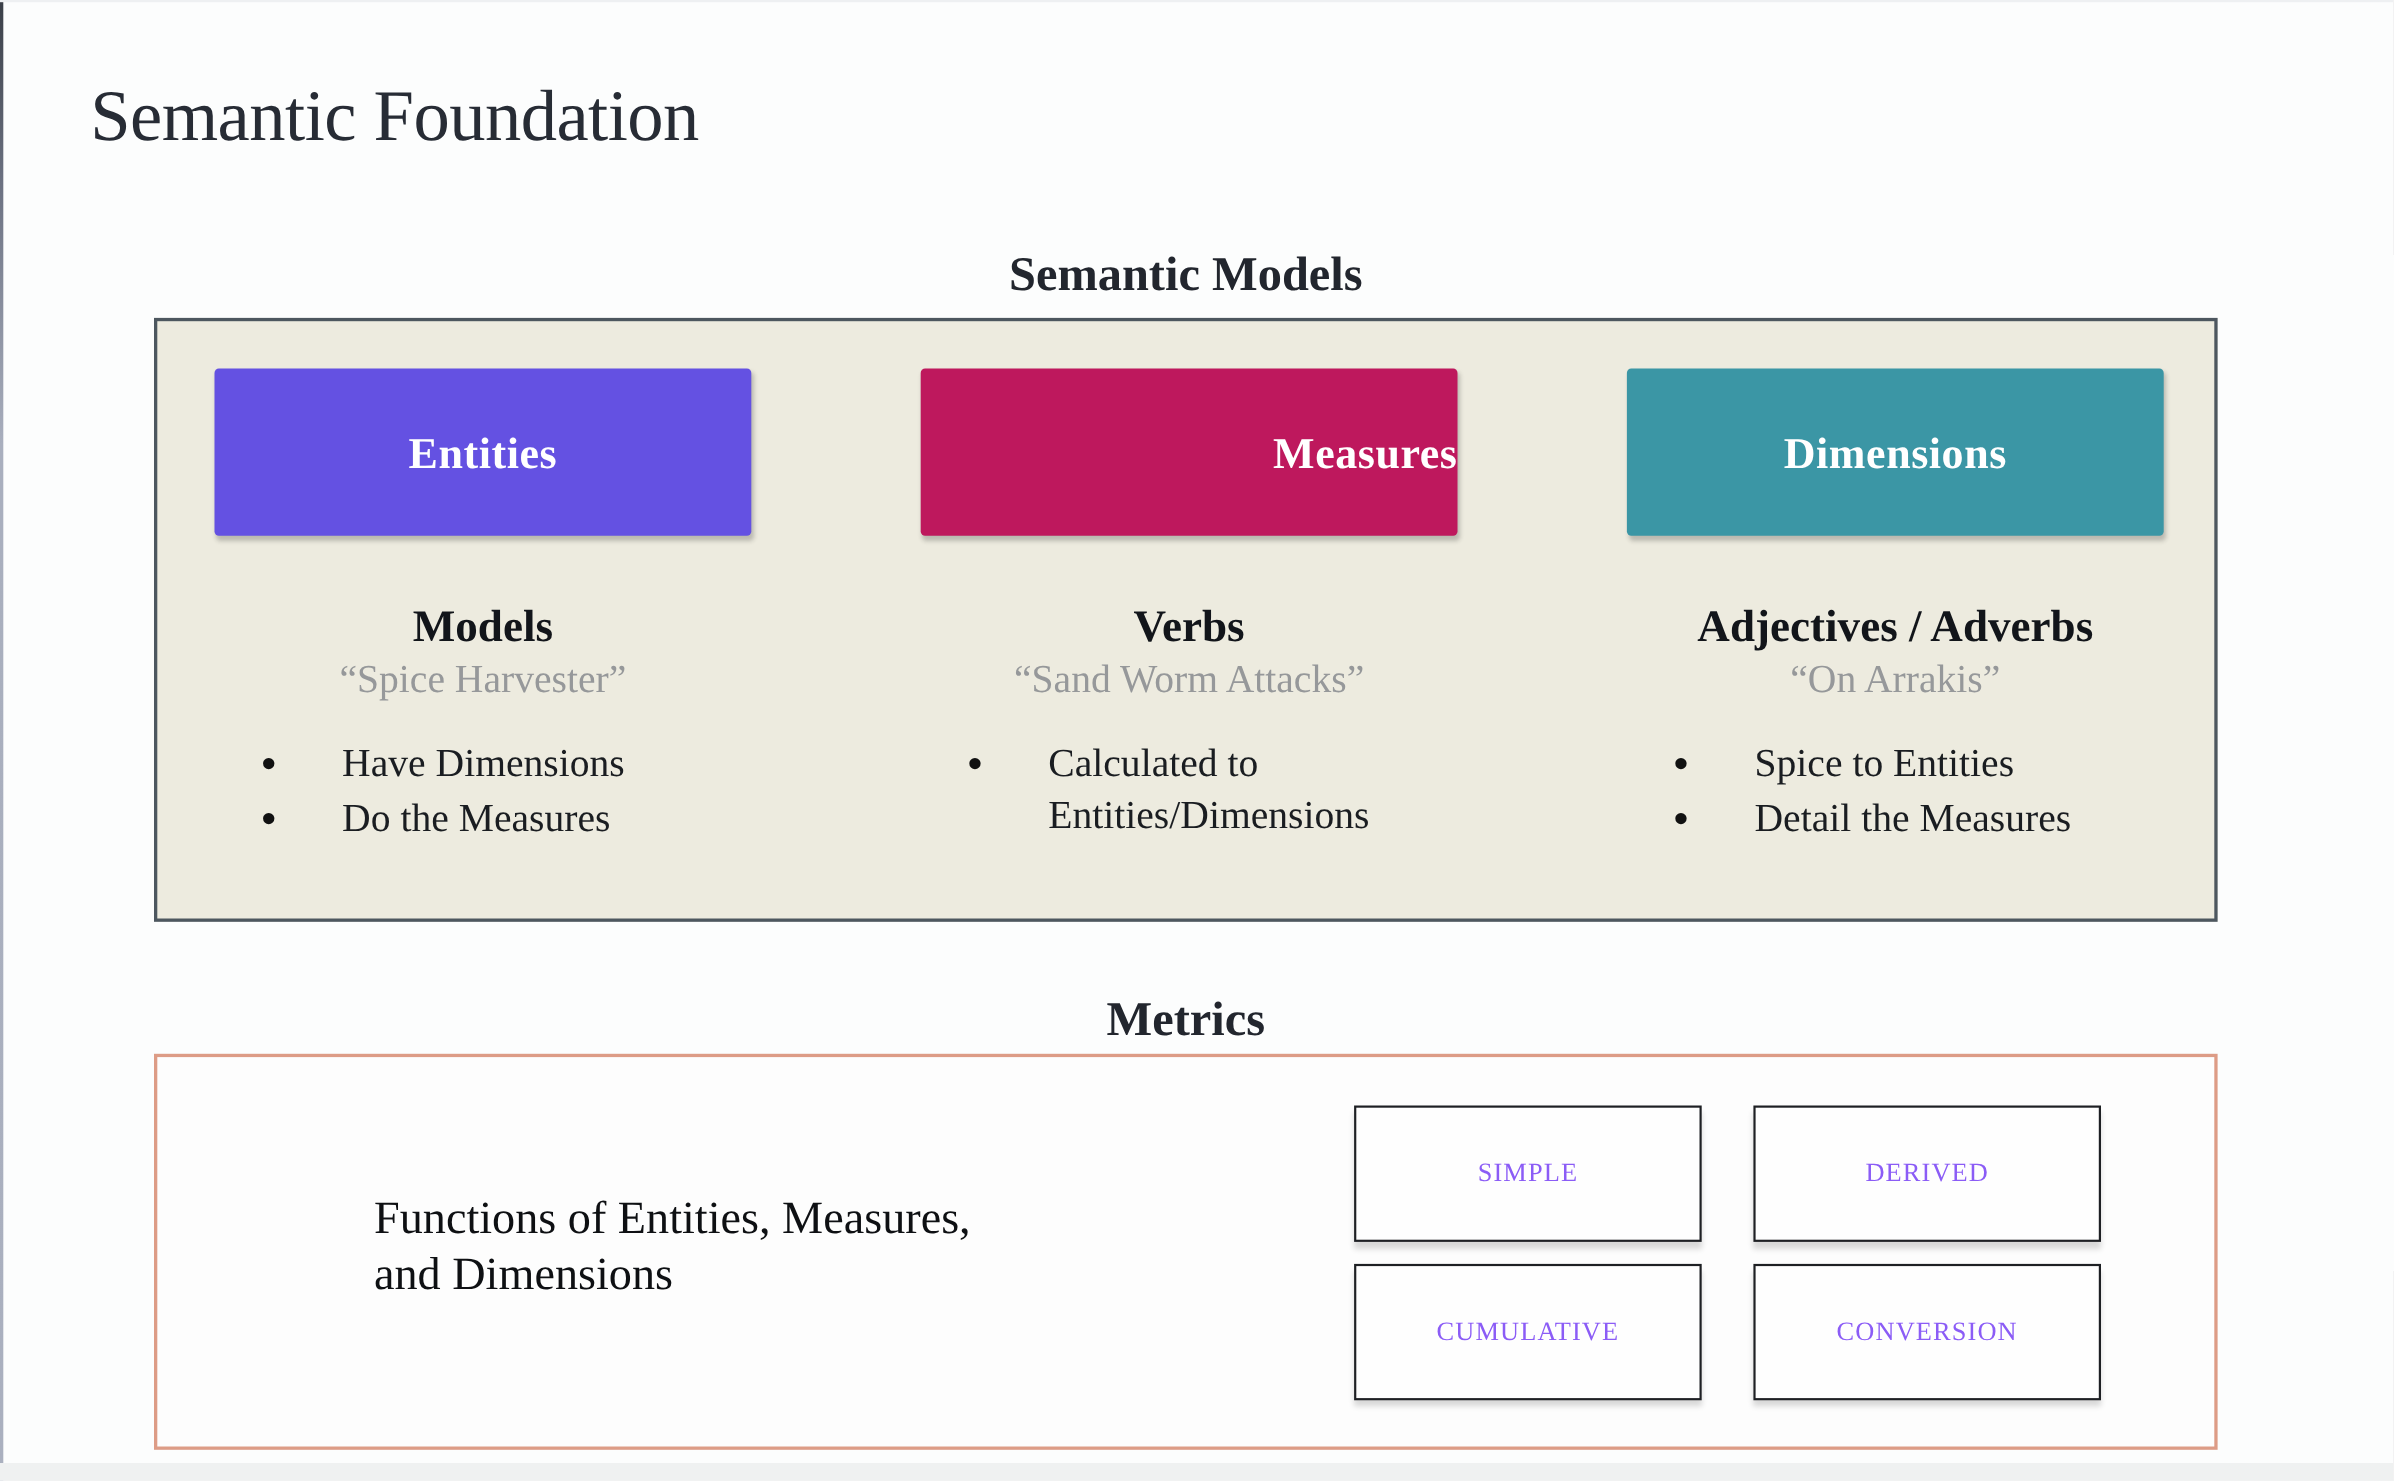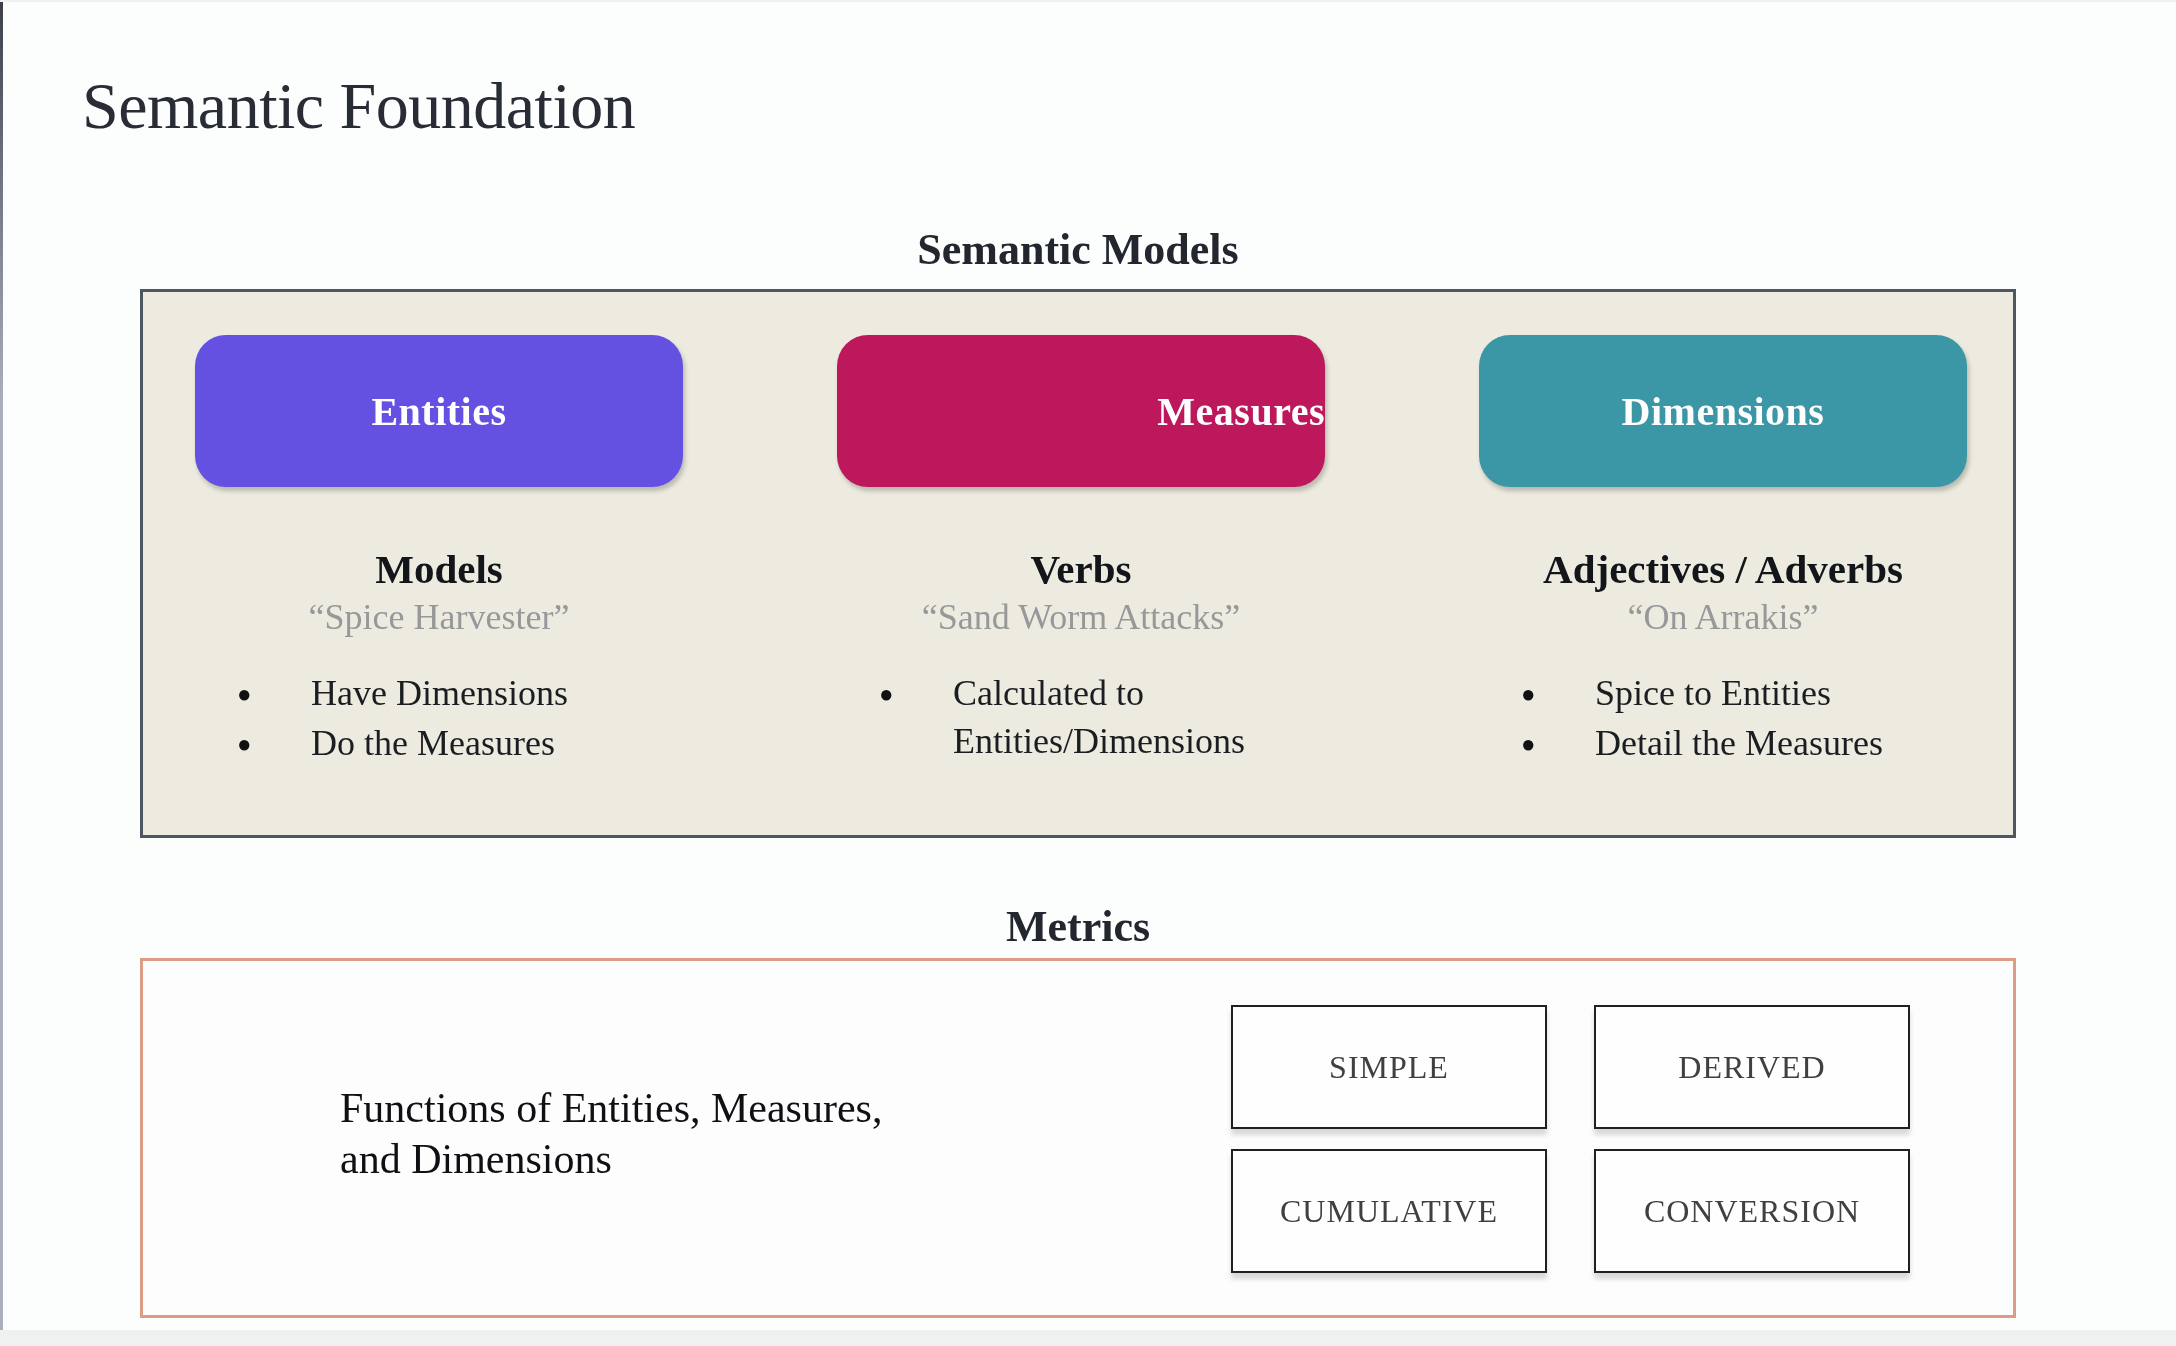--- a/index.html
+++ b/index.html
@@ -61,21 +61,21 @@
   }
   .model-col {
     width: 488px;
     display: flex;
     flex-direction: column;
     align-items: center;
   }
   .pill {
     width: 100%;
     height: 152px;
-    border-radius: 31px;
+    border-radius: 4px;
     display: flex;
     align-items: center;
     justify-content: center;
     box-shadow: 2px 4px 4px rgba(40,40,40,0.25);
   }
   .pill-label {
     color: #ffffff;
     font-size: 40px;
     font-weight: 700;
     letter-spacing: 0.5px;
@@ -140,23 +140,23 @@
     column-gap: 47px;
     row-gap: 20px;
   }
   .metric-cell {
     background: #fefefe;
     border: 2px solid #1e2024;
     box-shadow: 0 6px 5px rgba(0,0,0,0.15);
     display: flex;
     align-items: center;
     justify-content: center;
-    font-size: 32px;
+    font-size: 24px;
     letter-spacing: 1px;
-    color: #404040;
+    color: #8b5cf6;
   }
 </style>
 </head>
 <body>
 
 <div class="slide">
   <div class="edge-left"></div>
   <div class="edge-top"></div>
   <div class="edge-bottom"></div>
 

